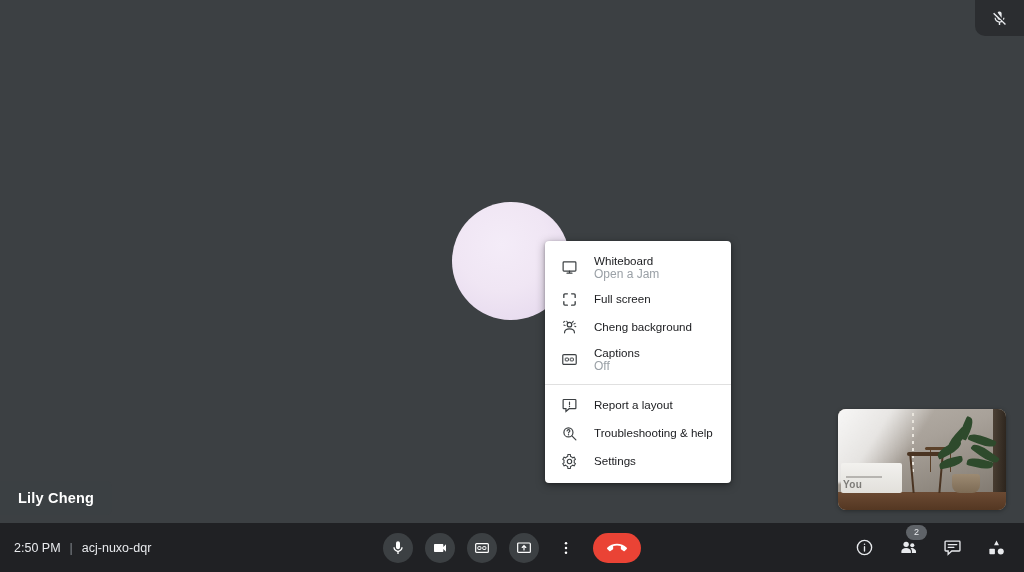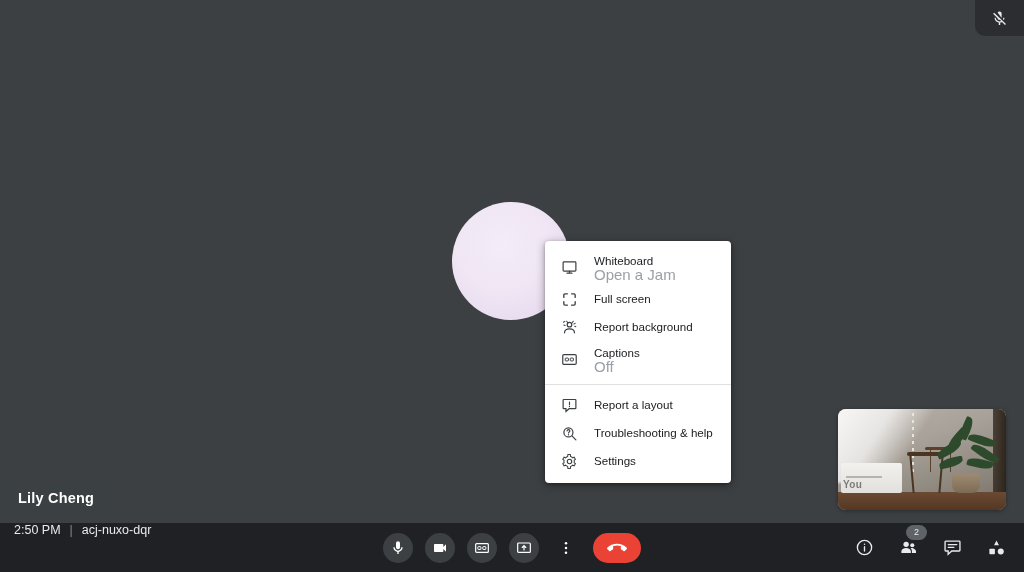--- a/index.html
+++ b/index.html
@@ -179,21 +179,21 @@
     color: #3c4043;
   }
   .mi-text { display: flex; flex-direction: column; justify-content: center; }
   .mi-label {
     font-size: 11.6px;
     color: #202124;
     line-height: 14px;
     white-space: nowrap;
   }
   .mi-sub {
-    font-size: 15px;
+    font-size: 12px;
     color: #9aa0a6;
     line-height: 13px;
     white-space: nowrap;
   }
   .menu-sep {
     height: 1px;
     background: #e0e0e0;
     margin: 7px 0 6px 0;
   }
 
@@ -205,20 +205,21 @@
     width: 1024px;
     height: 49px;
     background: #202124;
   }
   .meta {
     position: absolute;
     left: 14px;
     top: 0;
     height: 49px;
     display: flex;
+    align-items: center;
     color: #e8eaed;
     font-size: 12.5px;
     white-space: nowrap;
   }
   .meta .sep { color: #80868b; margin: 0 9px; }
 
   .center-ctrls {
     position: absolute;
     left: 0; right: 0;
     top: 0;
@@ -362,21 +363,21 @@
 
       <div class="menu-item">
         <span class="mi-icon">
           <svg width="17" height="17" viewBox="0 0 24 24" fill="#3c4043">
             <circle cx="12" cy="8" r="3.2" fill="none" stroke="#3c4043" stroke-width="1.7"></circle>
             <path d="M5 19.5c0-3.4 3.1-5.5 7-5.5s7 2.1 7 5.5" fill="none" stroke="#3c4043" stroke-width="1.7" stroke-linecap="round"></path>
             <path d="M3.5 4.6l2-1.2M8 3.2l1.3 1.6M16 4.8l1.4-1.6M20 6.2l-1.8.9M4 8.6l1.9.5M19.4 10.2l1.6.6" stroke="#3c4043" stroke-width="1.5" stroke-linecap="round"></path>
           </svg>
         </span>
         <span class="mi-text">
-          <span class="mi-label">Report background</span>
+          <span class="mi-label">Cheng background</span>
         </span>
       </div>
 
       <div class="menu-item two-line">
         <span class="mi-icon">
           <svg width="17" height="17" viewBox="0 0 24 24" fill="none" stroke="#3c4043" stroke-width="1.7">
             <rect x="2.5" y="5" width="19" height="14" rx="1.6"></rect>
             <rect x="6" y="10" width="4.5" height="4" rx="0.8" stroke-width="1.4"></rect>
             <rect x="13" y="10" width="4.5" height="4" rx="0.8" stroke-width="1.4"></rect>
           </svg>

